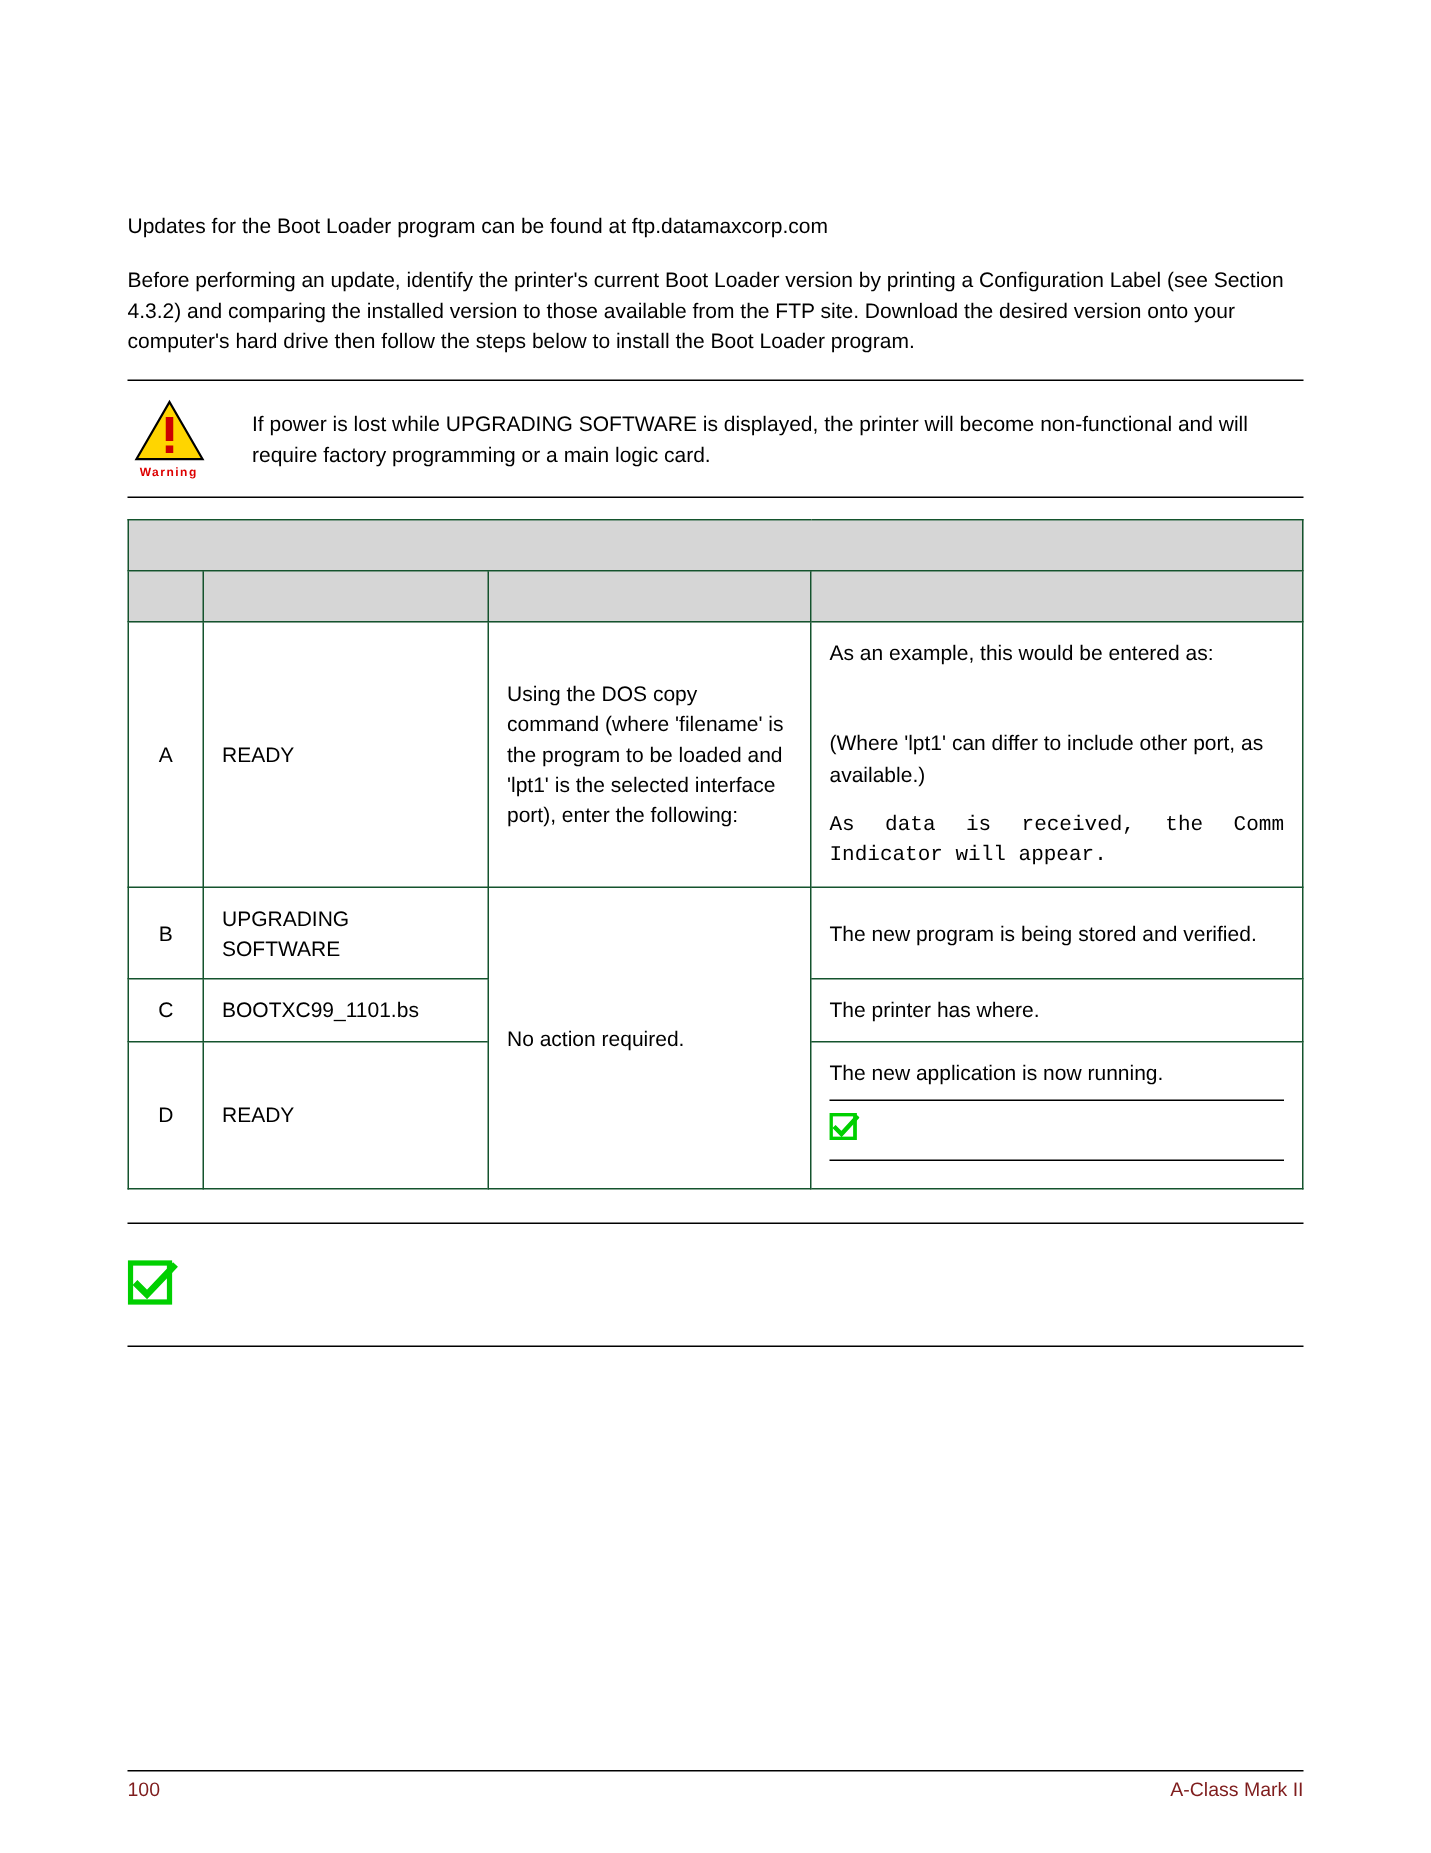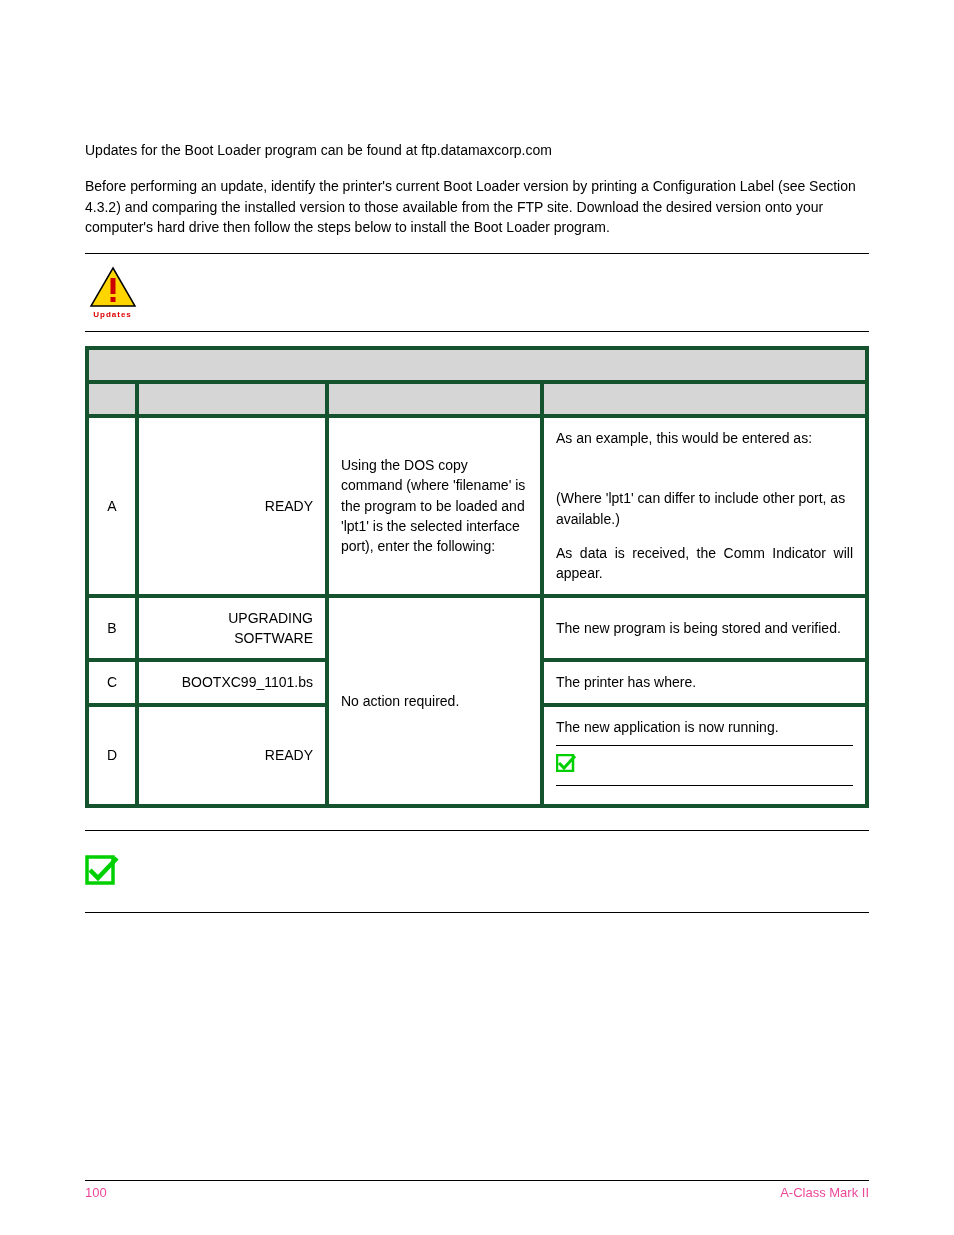--- a/index.html
+++ b/index.html
@@ -24,66 +24,67 @@
   .warning-icon { width: 55px; flex: 0 0 55px; text-align: center; }
   .warning-icon svg { display: block; margin: 0 auto; }
   .warning-label { font-size: 8px; letter-spacing: 1px; color: #d00; font-weight: bold; text-align: center; margin-top: 2px; }
   .warning-text { line-height: 1.45; }
   table.main {
     border-collapse: collapse;
     width: 100%;
     margin-top: 14px;
   }
   table.main td, table.main th {
-    border: 4px solid #14532d;
+    border: 1px solid #14532d;
     padding: 10px 12px;
     vertical-align: middle;
     font-size: 14px;
     line-height: 1.45;
   }
   table.main tr.hdr td { background: #d6d6d6; height: 34px; }
   .col-step { width: 50px; text-align: center; }
-  .col-display { width: 190px; text-align: right; }
+  .col-display { width: 190px; text-align: left; }
   .col-action { width: 215px; }
   .col-comment { }
-  .justify { text-align: justify; }
+  .justify { text-align: justify; font-family: Liberation Mono, monospace; }
   .checkmark-icon { display: inline-block; vertical-align: middle; }
   .note-row {
     display: flex;
     align-items: center;
     gap: 20px;
     padding: 18px 0;
   }
   .note-icon { width: 40px; flex: 0 0 40px; }
   .footer {
     position: absolute;
     bottom: 35px;
     left: 85px;
     right: 85px;
   }
   .footer-line { border: none; border-top: 1px solid #000; margin-bottom: 4px; }
-  .footer-row { display: flex; justify-content: space-between; color: #ec4899; font-size: 13px; }
+  .footer-row { display: flex; justify-content: space-between; color: #7f1d1d; font-size: 13px; }
   .inner-rule { border: none; border-top: 1px solid #000; margin: 8px 0; }
 </style>
 </head>
 <body>
 
 <p class="para">Updates for the Boot Loader program can be found at ftp.datamaxcorp.com</p>
 <p class="para">Before performing an update, identify the printer's current Boot Loader version by printing a Configuration Label (see Section 4.3.2) and comparing the installed version to those available from the FTP site. Download the desired version onto your computer's hard drive then follow the steps below to install the Boot Loader program.</p>
 
 <hr class="divider">
 <div class="warning-row">
   <div class="warning-icon">
     <svg width="48" height="42" viewBox="0 0 48 42">
       <polygon points="24,2 46,40 2,40" fill="#ffd500" stroke="#000" stroke-width="1.5"></polygon>
       <rect x="21.5" y="12" width="5" height="16" fill="#c00"></rect>
       <rect x="21.5" y="31" width="5" height="5" fill="#c00"></rect>
     </svg>
-    <div class="warning-label">Updates</div>
+    <div class="warning-label">Warning</div>
   </div>
+  <div class="warning-text">If power is lost while UPGRADING SOFTWARE is displayed, the printer will become non-functional and will require factory programming or a main logic card.</div>
 </div>
 <hr class="divider">
 
 <table class="main">
   <tbody>
       <tr class="hdr">
     <td colspan="4"></td>
   </tr>
   <tr class="hdr">
     <td class="col-step"></td>

